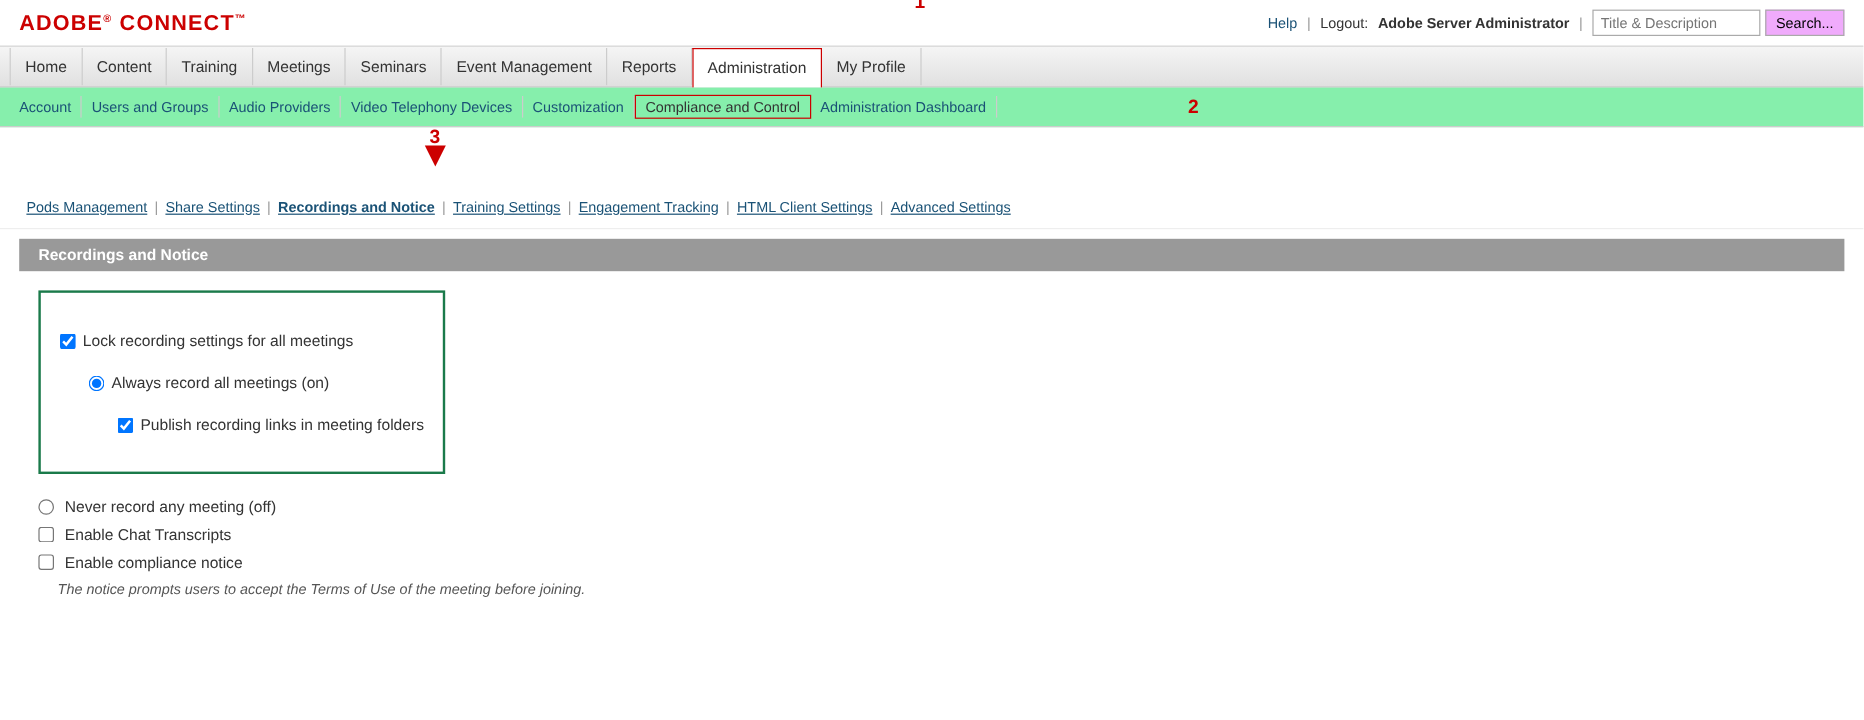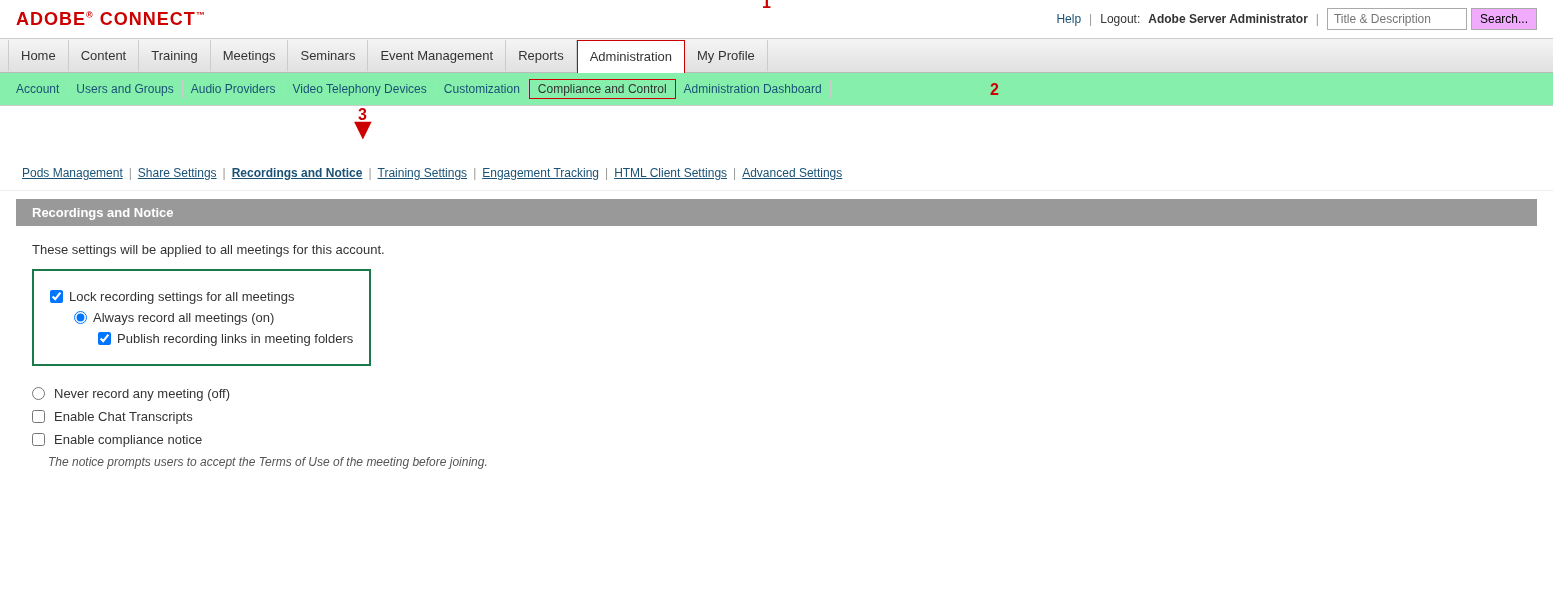--- a/index.html
+++ b/index.html
@@ -143,23 +143,23 @@
 
     
     #settings-box {
       border: 2px solid #1a7a4a;
       padding: 12px 16px;
       display: inline-block;
       margin-bottom: 12px;
     }
     .checkbox-row, .radio-row {
       display: flex;
-      align-items: center;
+      align-items: flex-end;
       gap: 6px;
-      margin: 6px 0;
+      margin: 20px 0;
       font-size: 13px;
     }
     .checkbox-row.indented, .radio-row.indented {
       margin-left: 24px;
     }
     input[type="checkbox"], input[type="radio"] {
       margin: 0;
     }
 
     
@@ -288,21 +288,20 @@
   <a href="#">HTML Client Settings</a>
   <span class="sep"> | </span>
   <a href="#">Advanced Settings</a>
 </div>
 
 <div id="section-header">
   <span>Recordings and Notice</span>
 </div>
 
 <div id="content">
-  <p class="description">These settings will be applied to all meetings for this account.</p>
 
   
   <div id="settings-box">
     <div class="checkbox-row">
       <input type="checkbox" id="lock-recording" checked="" style="">
       <label for="lock-recording">Lock recording settings for all meetings</label>
     </div>
     <div class="radio-row indented">
       <input type="radio" name="record-option" id="always-record" checked="" style="">
       <label for="always-record">Always record all meetings (on)</label>

